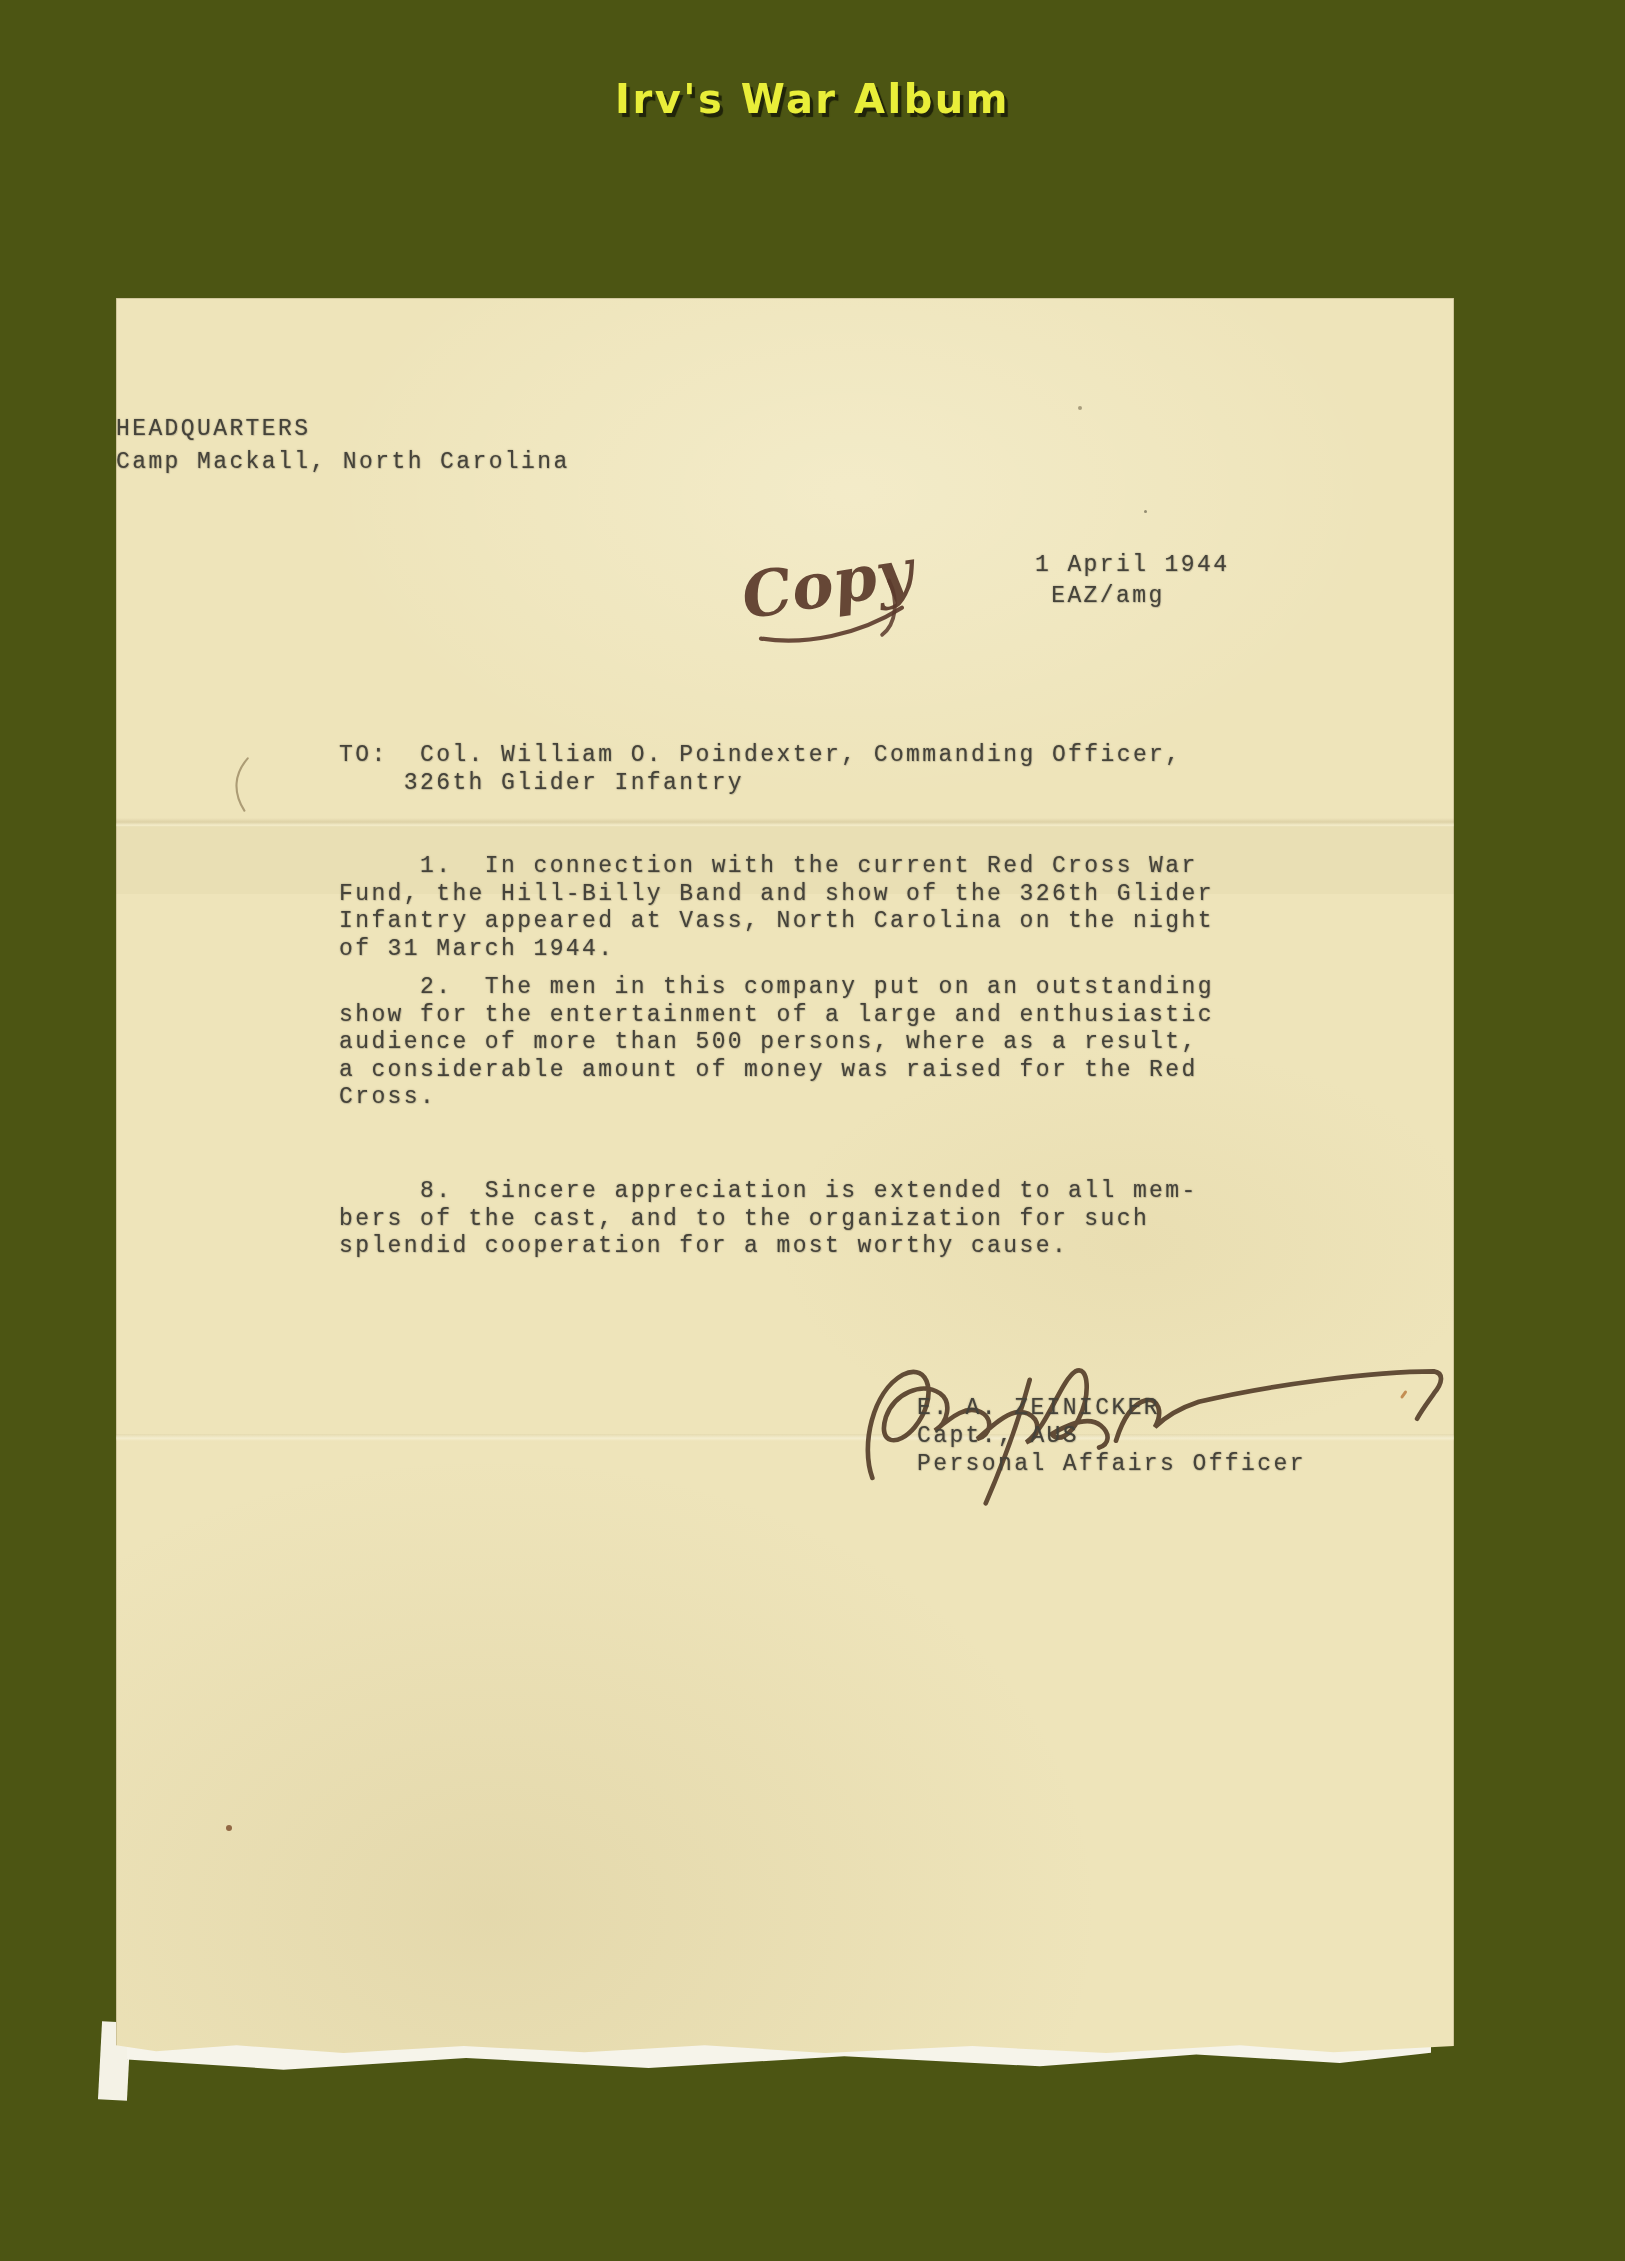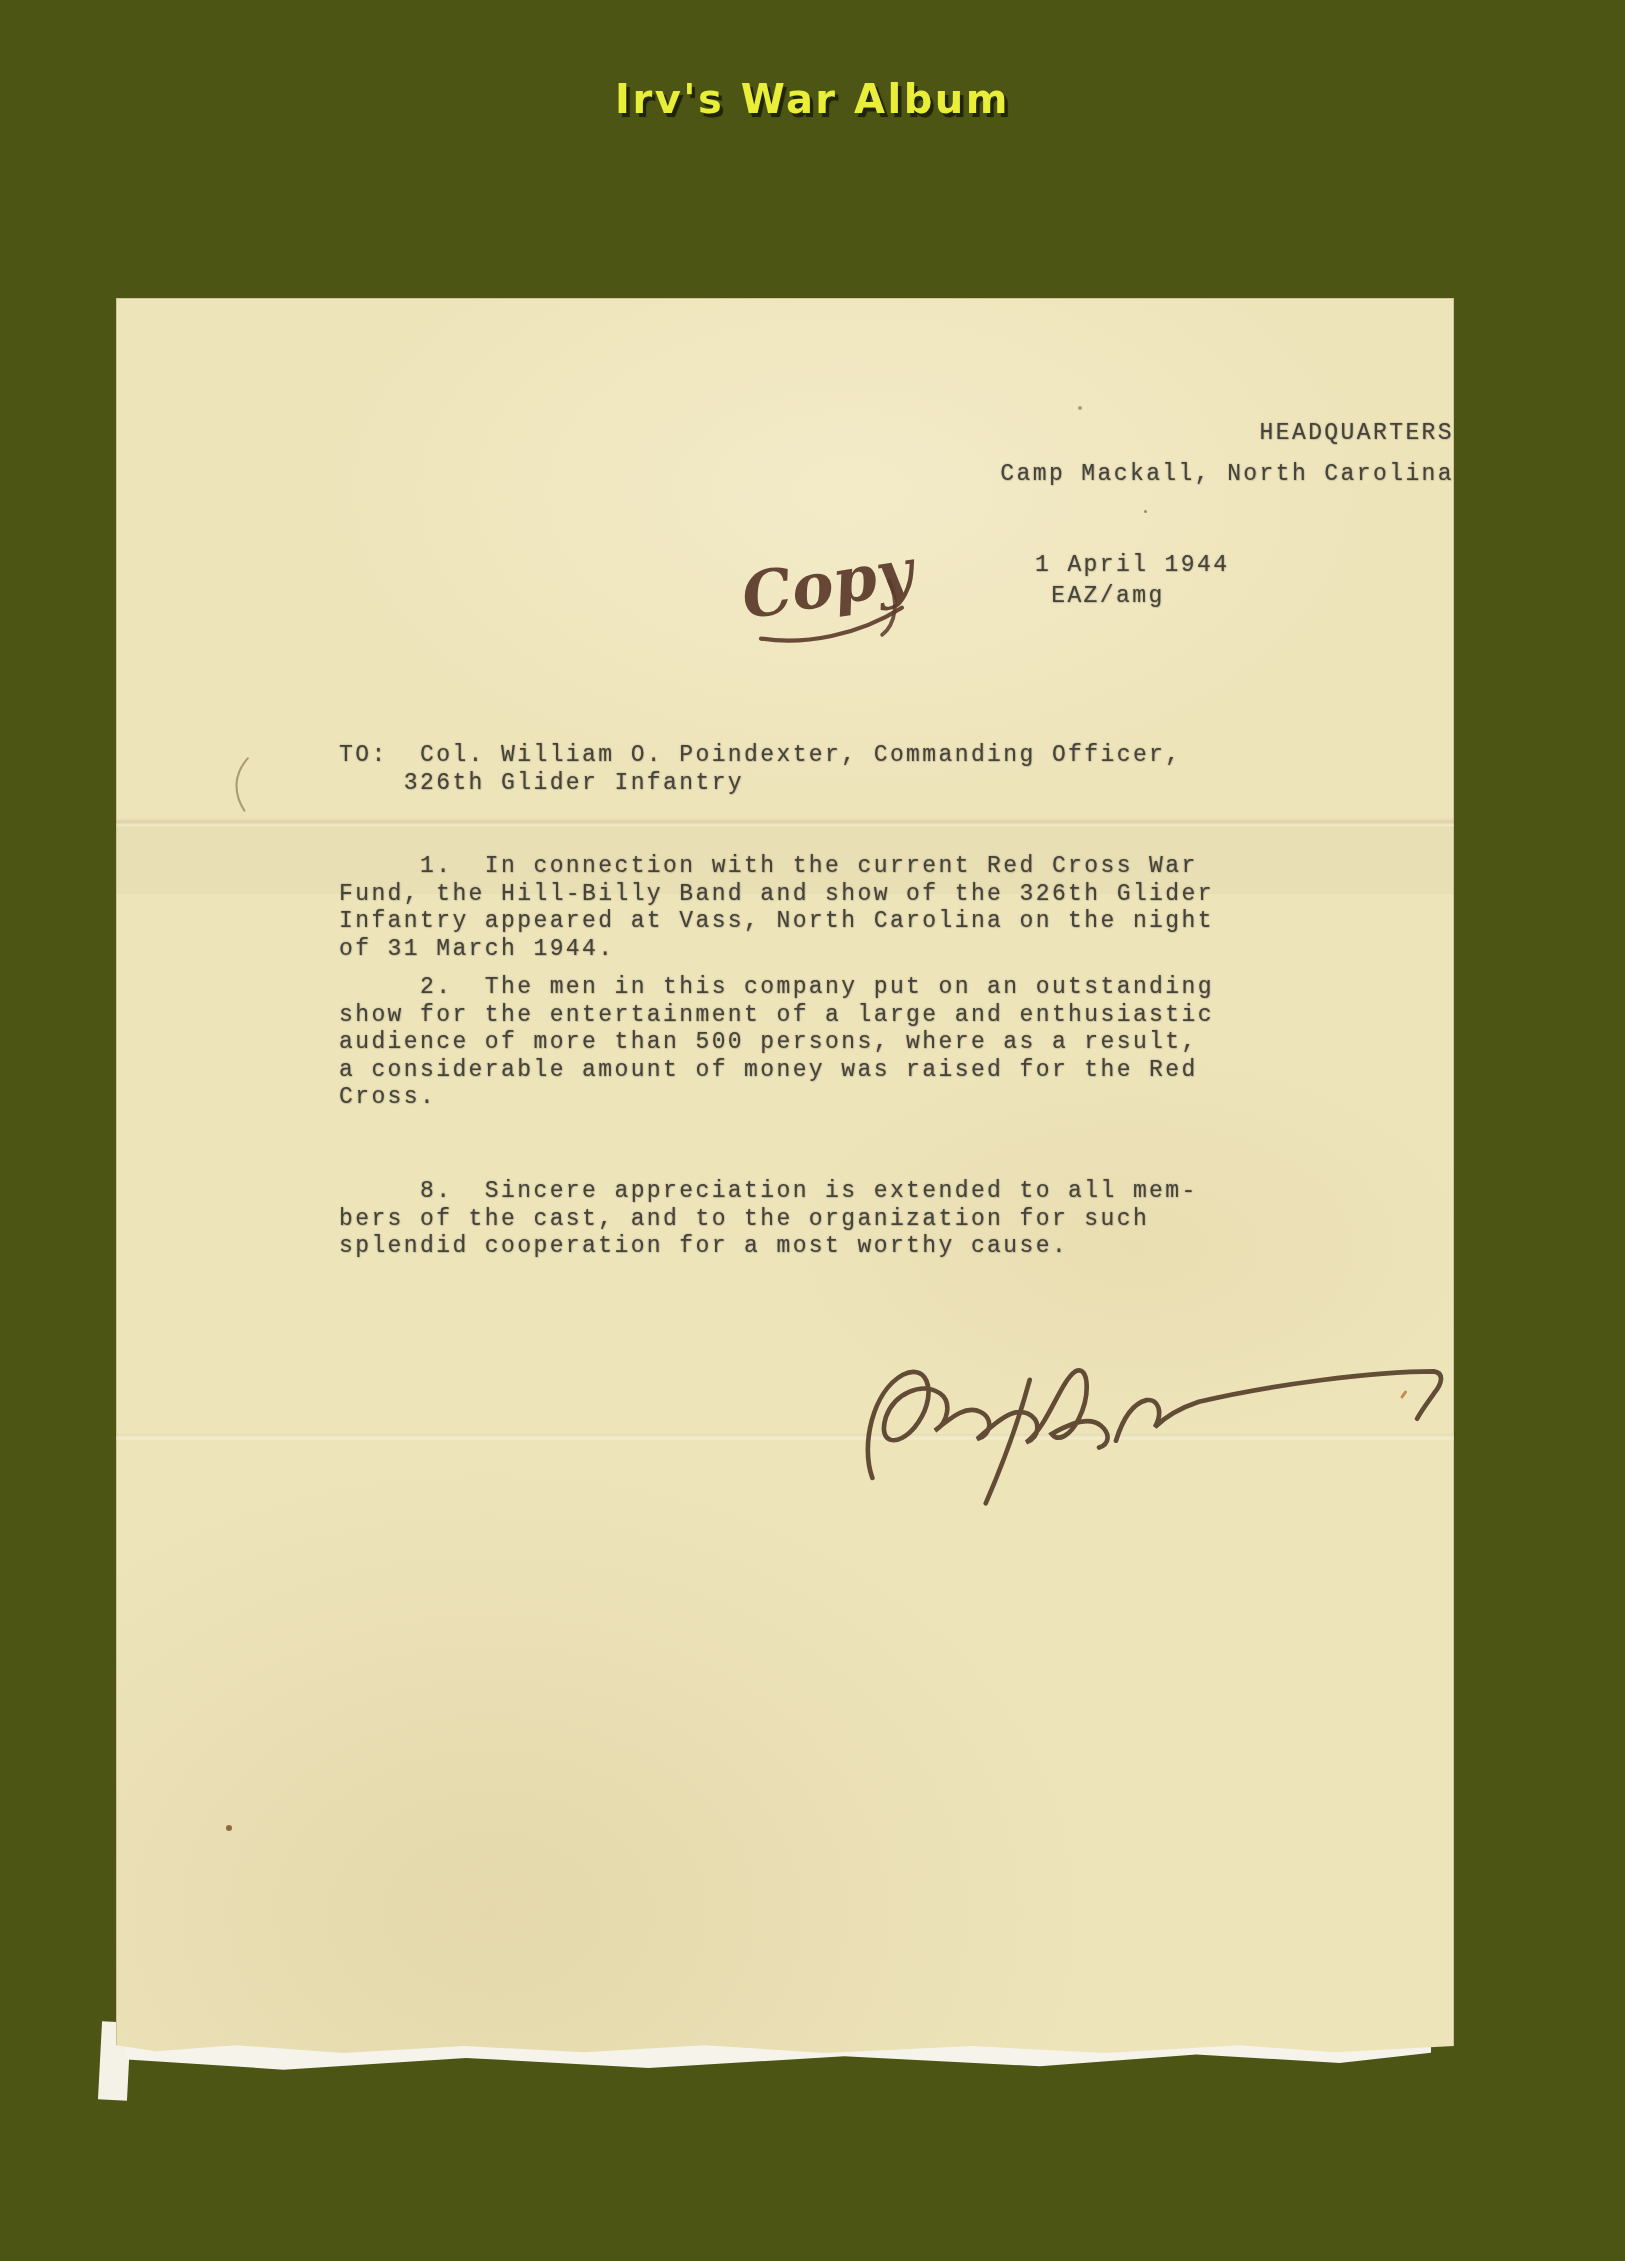--- a/index.html
+++ b/index.html
@@ -42,21 +42,21 @@
     box-shadow:inset 0 0 0 0.8px rgba(90,85,40,.25);
     overflow:hidden;
   }
   .type{
     position:absolute;white-space:pre;
     font-family:"Liberation Mono","DejaVu Sans Mono",monospace;
     font-size:23px;line-height:27.5px;letter-spacing:2.4px;
     color:var(--ink-type);
     text-shadow:0 0 1.7px rgba(72,68,54,.55), 0.8px 0.8px 0 rgba(72,68,54,.12);
   }
-  .letter-header{left:0;top:115px;width:100%;text-align:right;line-height:41px;}
+  .letter-header{left:0;top:115px;width:100%;text-align:left;line-height:33px;}
   .date-block{left:919px;top:252px;line-height:31px;}
   .subject-line{left:223px;top:395px;}
   .to-block{left:223px;top:444px;}
   .para-1{left:223px;top:555px;}
   .para-2{left:223px;top:676px;}
   .para-3{left:223px;top:880px;}
   .signature-name-block{left:801px;top:1096px;line-height:28px;}
   .crease-1{
     position:absolute;left:0;top:520px;width:100%;height:8.5px;
     background:linear-gradient(to bottom, rgba(139,119,70,0) 0%, rgba(139,119,70,.17) 45%, rgba(255,255,240,.28) 80%, rgba(255,255,240,0) 100%);
@@ -148,20 +148,23 @@
                  C 346,112 358,94 374,90
                  C 388,88 394,104 384,122
                  C 398,108 418,98 436,92
                  C 520,72 642,56 714,56
                  C 726,58 724,70 714,82
                  C 704,96 698,104 694,112"></path>
         <path d="M 236,66 C 222,118 204,166 184,212"></path>
       </g>
     </svg>
 
+    <div class="type signature-name-block">E. A. ZEINICKER
+Capt., AUS
+Personal Affairs Officer</div>
 
     <div class="speck speck-a"></div>
     <div class="speck speck-b"></div>
     <div class="speck speck-c"></div>
     <div class="speck speck-d"></div>
 
   </div>
 
 </div>
 

